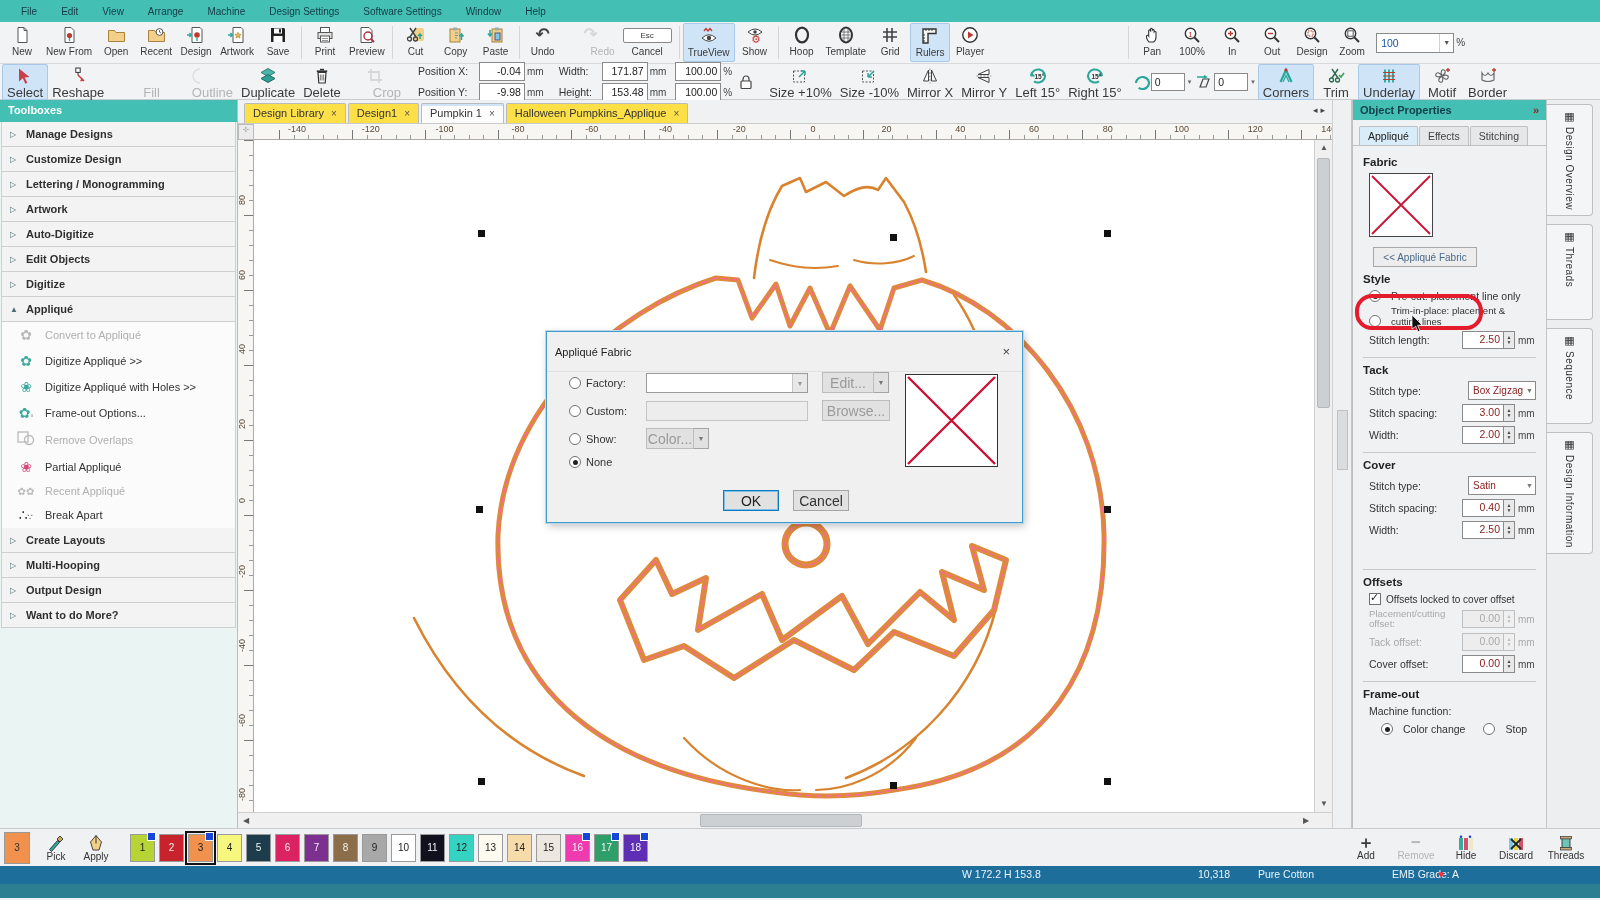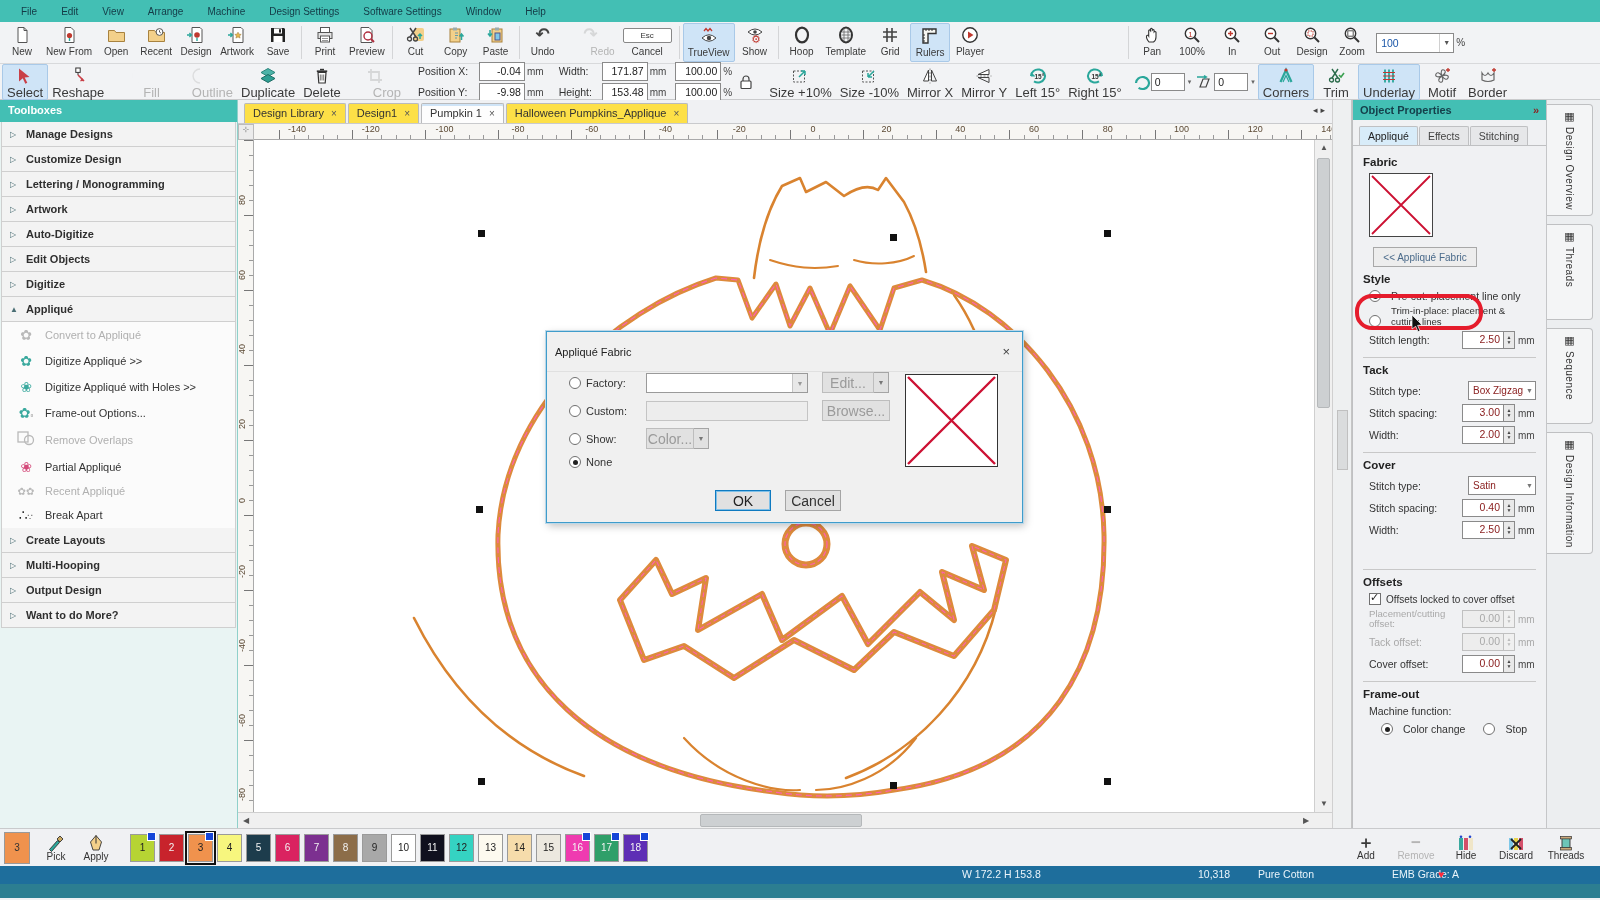--- a/index.html
+++ b/index.html
@@ -916,21 +916,21 @@
           </div>
           <div class="dlg-row" style="top:124px;">
             <span class="radio sel"></span>
             <span>None</span>
           </div>
           <div class="fabricbox">
             <svg width="91" height="91">
                 <path d="M2 2L89 89M89 2L2 89" stroke="#cc1133" stroke-width="2.4"></path>
               </svg>
           </div>
-          <div style="position:absolute; left:168px; top:158px; display:flex; gap:14px;">
+          <div style="position:absolute; left:176px; top:158px; display:flex; gap:14px;">
             <span class="btn primary" style="width:56px;">OK</span>
             <span class="btn" style="width:56px;color:#333;">Cancel</span>
           </div>
         </div>
 
         <div class="vscroll" style="top:0;bottom:0;">
           <div class="arr">▲</div>
           <div class="thumb"></div>
           <div class="arr dn" style="width:18px;">▼</div>
         </div>

